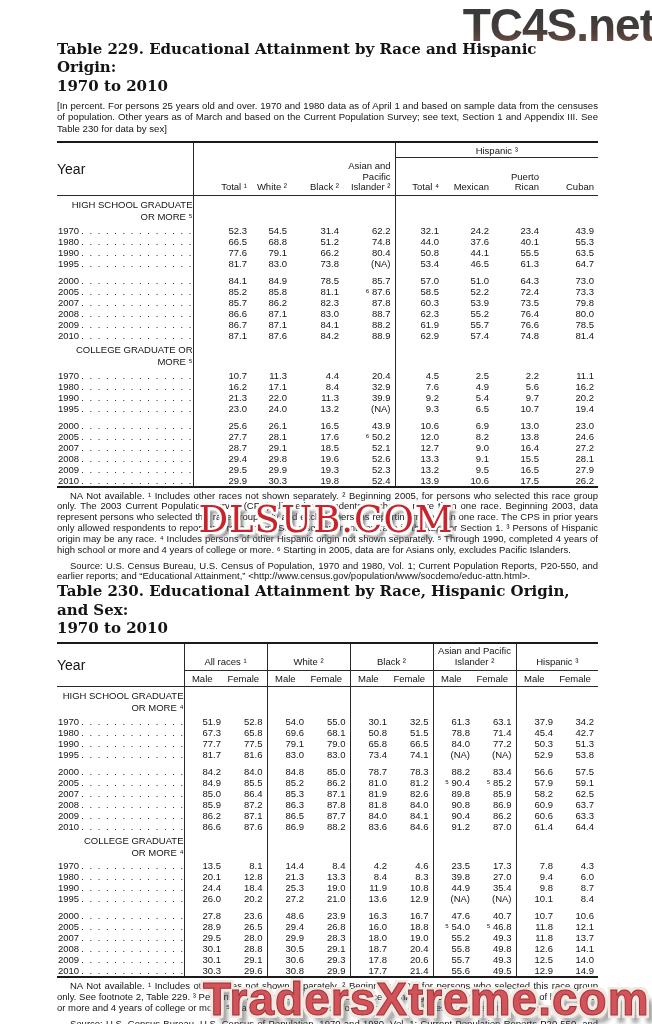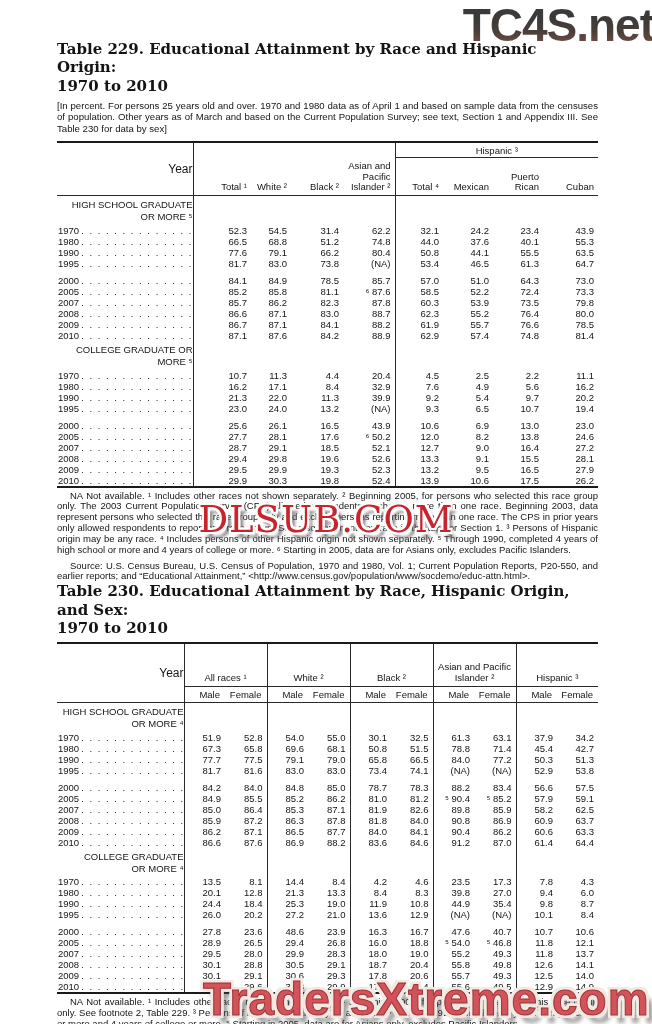--- a/index.html
+++ b/index.html
@@ -9,25 +9,25 @@
   .content{position:absolute;left:57px;top:40px;width:541px}
   h1.tbl-title{font-family:"DejaVu Serif","Liberation Serif",serif;font-size:15px;line-height:1.22;
        margin:0 0 5px;font-weight:bold}
   .headnote{font-size:9.6px;line-height:1.18;margin:0 0 7px;text-align:justify}
   table.t{border-collapse:collapse;table-layout:fixed;width:541px;
        border-top:2px solid #1a1a1a;border-bottom:2px solid #1a1a1a;font-size:9.5px}
   .t th{font-weight:normal;padding:0;color:#141414}
   .t td{padding:0;height:11px}
   .rb{border-right:1px solid #2a2a2a}
   .hb{border-bottom:1px solid #2a2a2a}
-  th.yh{text-align:right;vertical-align:middle;font-size:12px}
+  th.yh{text-align:left;vertical-align:middle;font-size:14px}
   th.ch{text-align:right;vertical-align:bottom;padding:14px 4px 2px 0;white-space:pre-line;line-height:1.12}
   th.sp{text-align:center;vertical-align:bottom;padding:2px 0 1px}
-  th.grp{text-align:center;vertical-align:bottom;padding:18px 0 2px;white-space:pre-line;line-height:1.15}
-  th.mf{text-align:right;padding:2px 5px 2px 0}
+  th.grp{text-align:center;vertical-align:bottom;padding:2px 0 2px;white-space:pre-line;line-height:1.15}
+  th.mf{text-align:center;padding:2px 5px 2px 0}
   td.sec{text-align:right;white-space:pre-line;line-height:1.25;padding:3px 0 2px;vertical-align:top}
   td.num{text-align:right;padding-right:4px;white-space:nowrap}
   tr.gap td{height:6px}
   .yl{display:flex;align-items:baseline;overflow:hidden}
   .yl .y{padding-left:1px}
   .yl .dots{flex:1;white-space:nowrap;overflow:hidden;letter-spacing:1.5px;padding-left:2px}
   .fn{font-size:9.5px;line-height:1.14;margin:3px 0 0;text-align:justify;text-indent:13px}
   .fn.src{margin-top:5px}
   .t230-title{margin-top:18px}
   .wm{position:absolute;white-space:nowrap;pointer-events:none}

